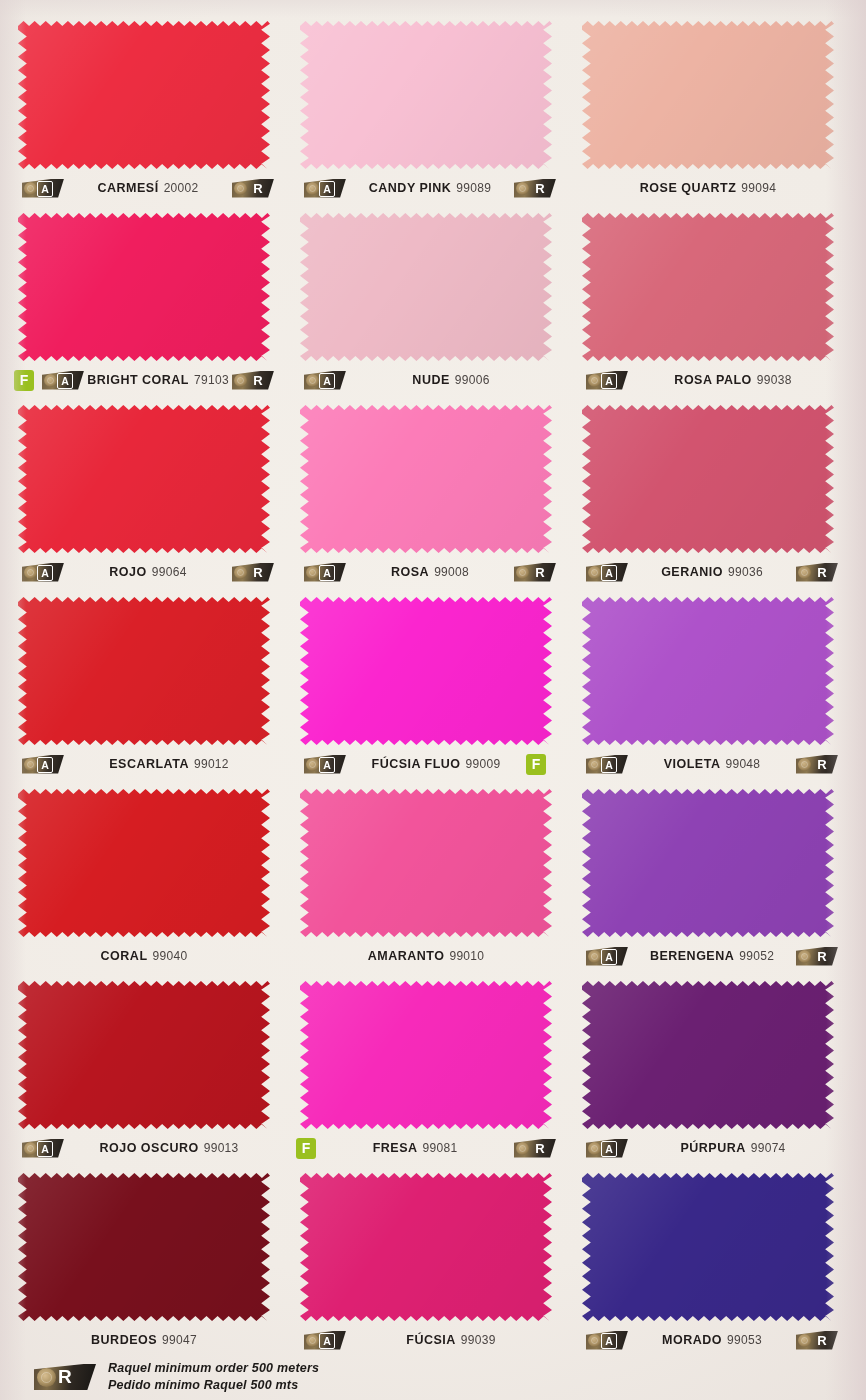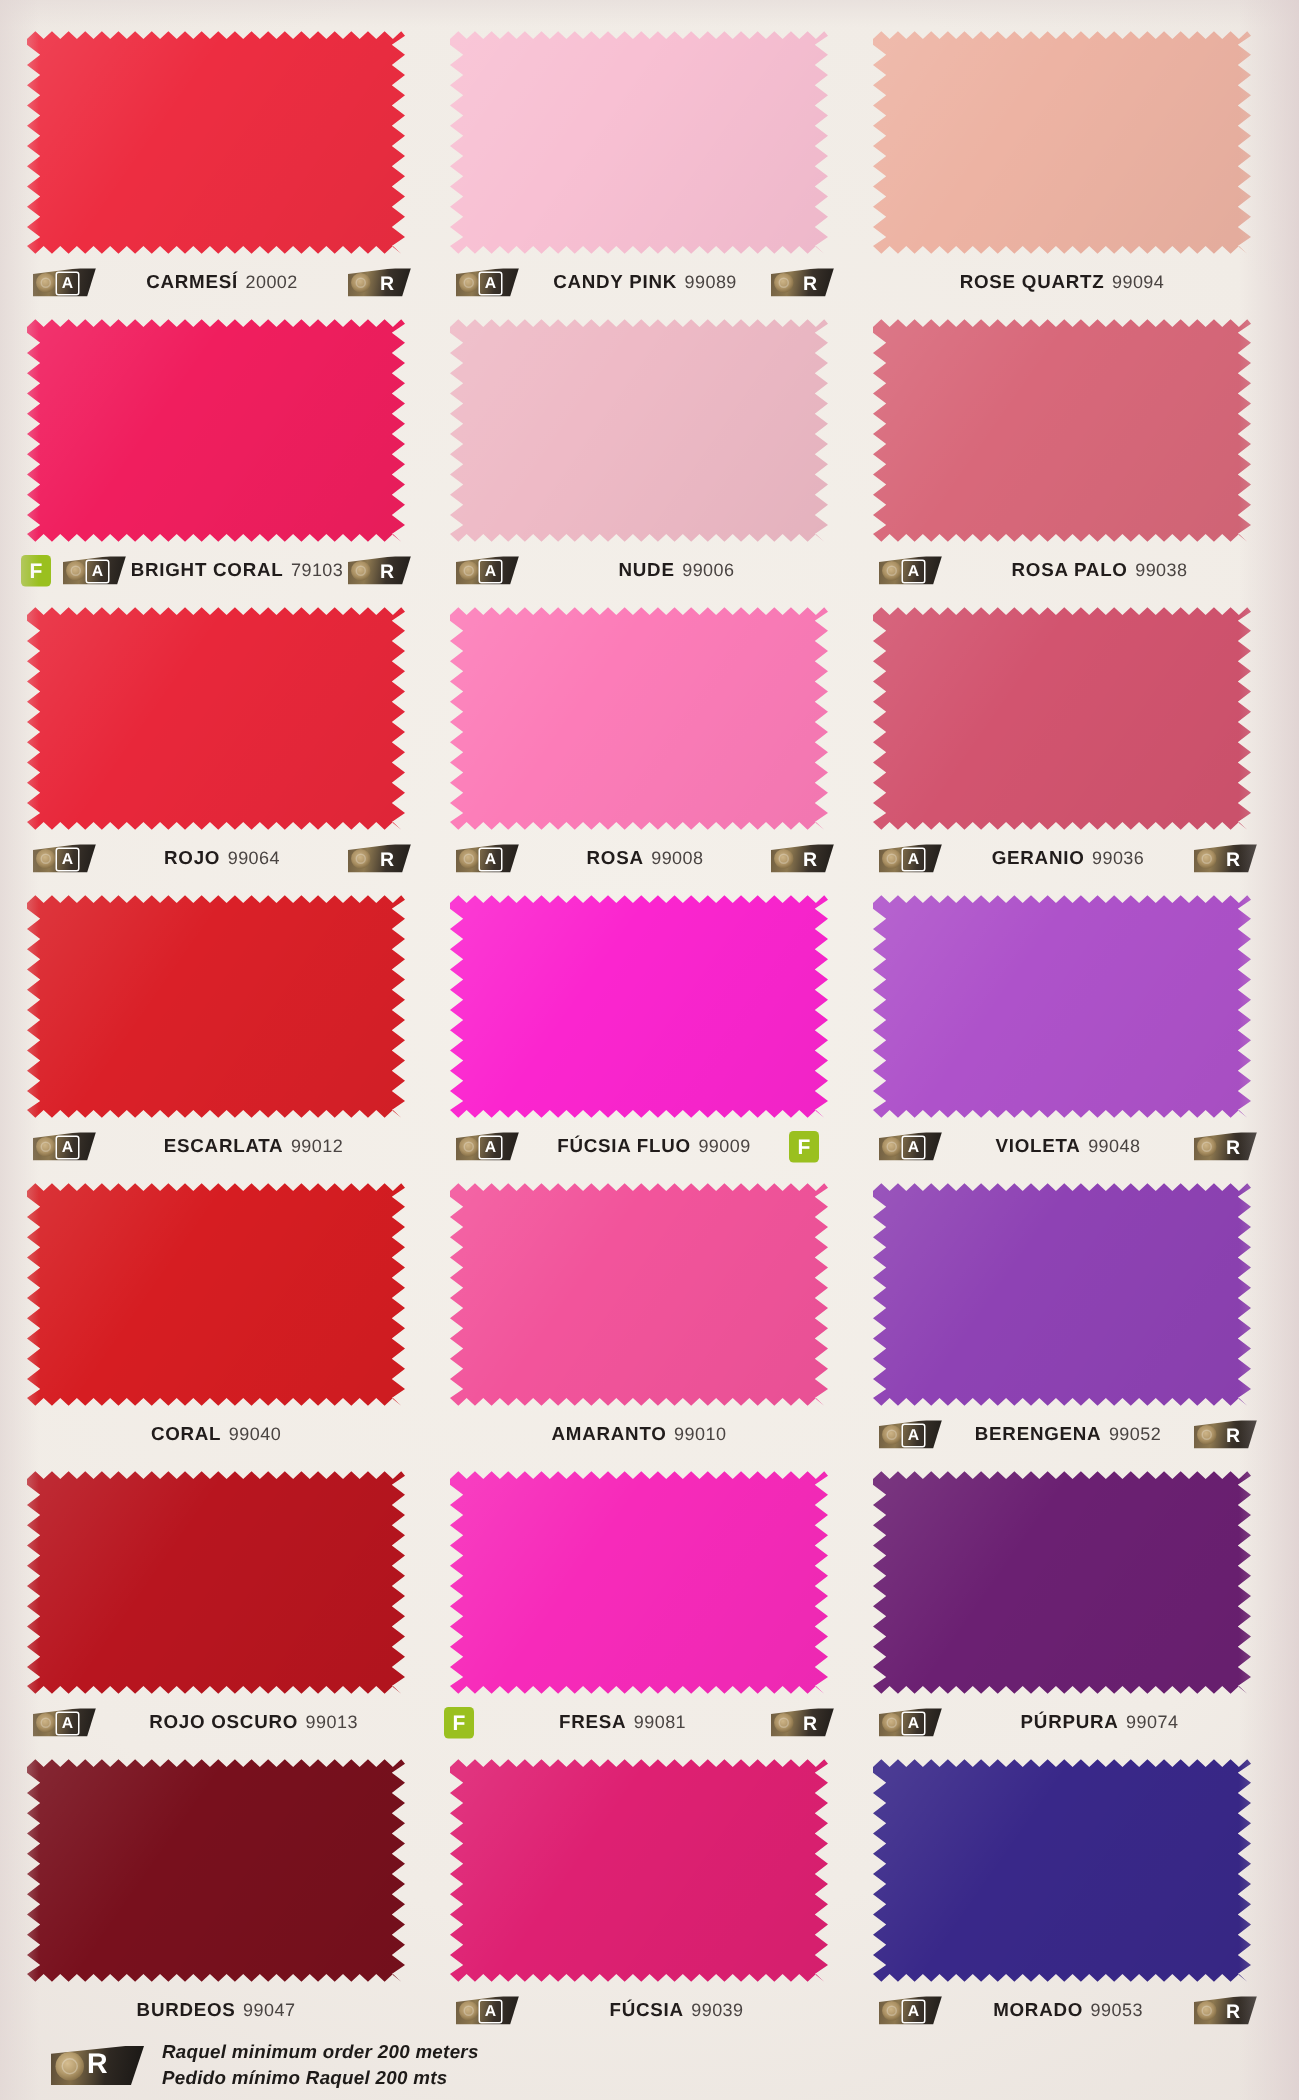--- a/index.html
+++ b/index.html
@@ -671,17 +671,17 @@
     </div>
   <div id="shade"></div>
 
   <div id="footer">
     <div class="foot-badge">
       <div class="flagbg"></div>
       <div class="coin"></div>
       <div class="letter">R</div>
     </div>
     <div class="foot-text">
-      <div class="foot-line">Raquel minimum order 200 meters</div>
-      <div class="foot-line">Pedido mínimo Raquel 200 mts</div>
+      <div class="foot-line">Raquel minimum order 500 meters</div>
+      <div class="foot-line">Pedido mínimo Raquel 500 mts</div>
     </div>
   </div>
 </div>
 
 </body></html>

